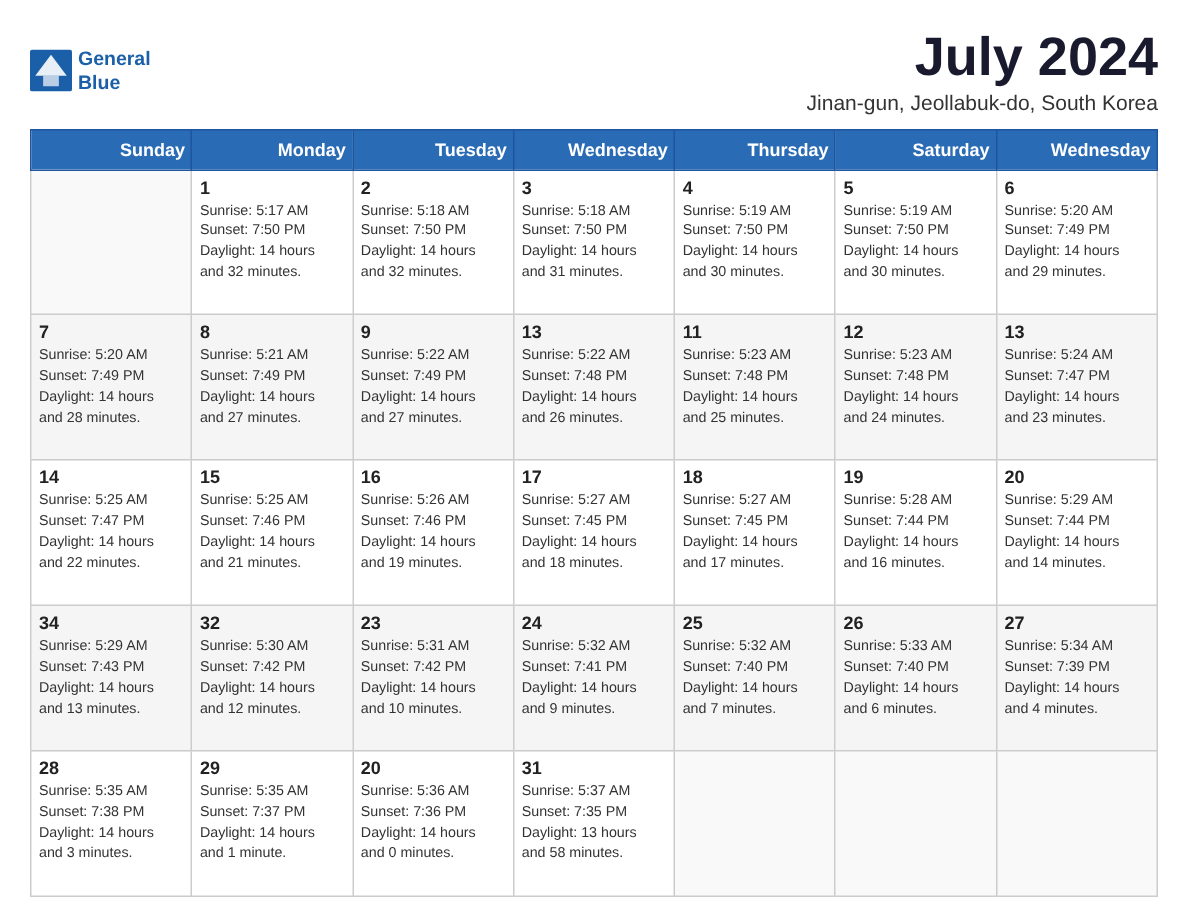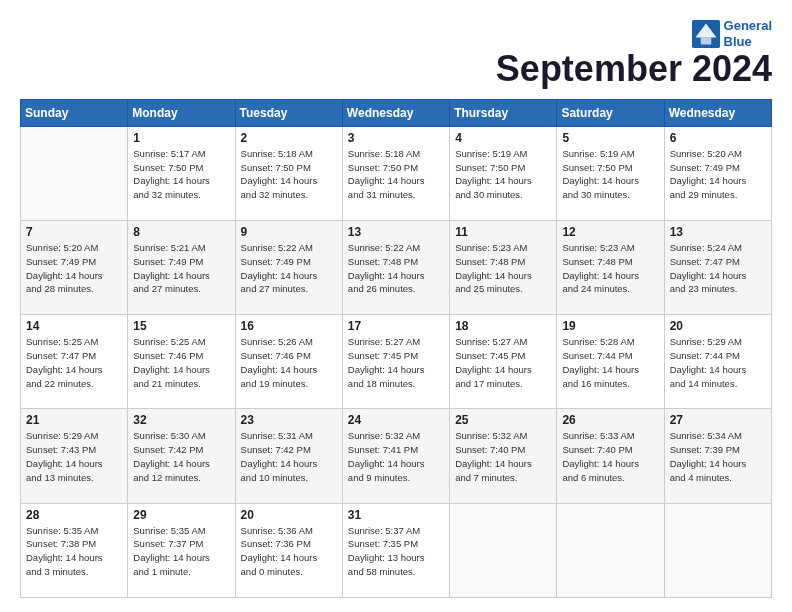--- a/index.html
+++ b/index.html
@@ -12,24 +12,23 @@
     }
     .page {
       width: 792px;
       height: 612px;
       padding: 18px 20px 14px 20px;
       display: flex;
       flex-direction: column;
     }
     .header {
       display: flex;
-      align-items: flex-end;
+      align-items: center;
       justify-content: space-between;
       margin-bottom: 10px;
-      flex-direction: column;
     }
     .logo {
       display: flex;
       align-items: center;
       gap: 4px;
     }
     .logo-text {
       font-size: 13px;
       font-weight: bold;
       color: #1a1a2e;
@@ -62,21 +61,21 @@
       border-collapse: collapse;
       width: 100%;
       table-layout: fixed;
     }
     .calendar th {
       background-color: #2a6bb5;
       color: #fff;
       font-size: 12px;
       font-weight: bold;
       padding: 6px 4px;
-      text-align: left;
+      text-align: right;
       border: 1px solid #1e55a0;
     }
     .calendar td {
       border: 1px solid #ccc;
       vertical-align: top;
       padding: 4px 5px;
       font-size: 10px;
       color: #333;
       height: 82px;
     }
@@ -109,21 +108,22 @@
         <rect x="0" y="0" width="32" height="32" rx="2" fill="#1a5fa8"></rect>
         <polygon points="16,4 28,20 4,20" fill="#fff" opacity="0.9"></polygon>
         <rect x="10" y="20" width="12" height="8" fill="#fff" opacity="0.7"></rect>
       </svg>
       <div class="logo-text">
         <div><span>General</span></div>
         <div><span>Blue</span></div>
       </div>
     </div>
     <div class="title-block">
-      <div class="month-title">September 2024</div>
+      <div class="month-title">July 2024</div>
+      <div class="location-title">Jinan-gun, Jeollabuk-do, South Korea</div>
     </div>
   </div>
 
   <table class="calendar">
     <thead>
       <tr>
         <th>Sunday</th>
         <th>Monday</th>
         <th>Tuesday</th>
         <th>Wednesday</th>
@@ -215,21 +215,21 @@
             <span class="day-number">19</span>
             <div class="day-info">Sunrise: 5:28 AM<br>Sunset: 7:44 PM<br>Daylight: 14 hours<br>and 16 minutes.</div>
           </td>
           <td>
             <span class="day-number">20</span>
             <div class="day-info">Sunrise: 5:29 AM<br>Sunset: 7:44 PM<br>Daylight: 14 hours<br>and 14 minutes.</div>
           </td>
         </tr>
         <tr class="row-alt">
           <td>
-            <span class="day-number">21</span>
+            <span class="day-number">34</span>
             <div class="day-info">Sunrise: 5:29 AM<br>Sunset: 7:43 PM<br>Daylight: 14 hours<br>and 13 minutes.</div>
           </td>
           <td>
             <span class="day-number">32</span>
             <div class="day-info">Sunrise: 5:30 AM<br>Sunset: 7:42 PM<br>Daylight: 14 hours<br>and 12 minutes.</div>
           </td>
           <td>
             <span class="day-number">23</span>
             <div class="day-info">Sunrise: 5:31 AM<br>Sunset: 7:42 PM<br>Daylight: 14 hours<br>and 10 minutes.</div>
           </td>

